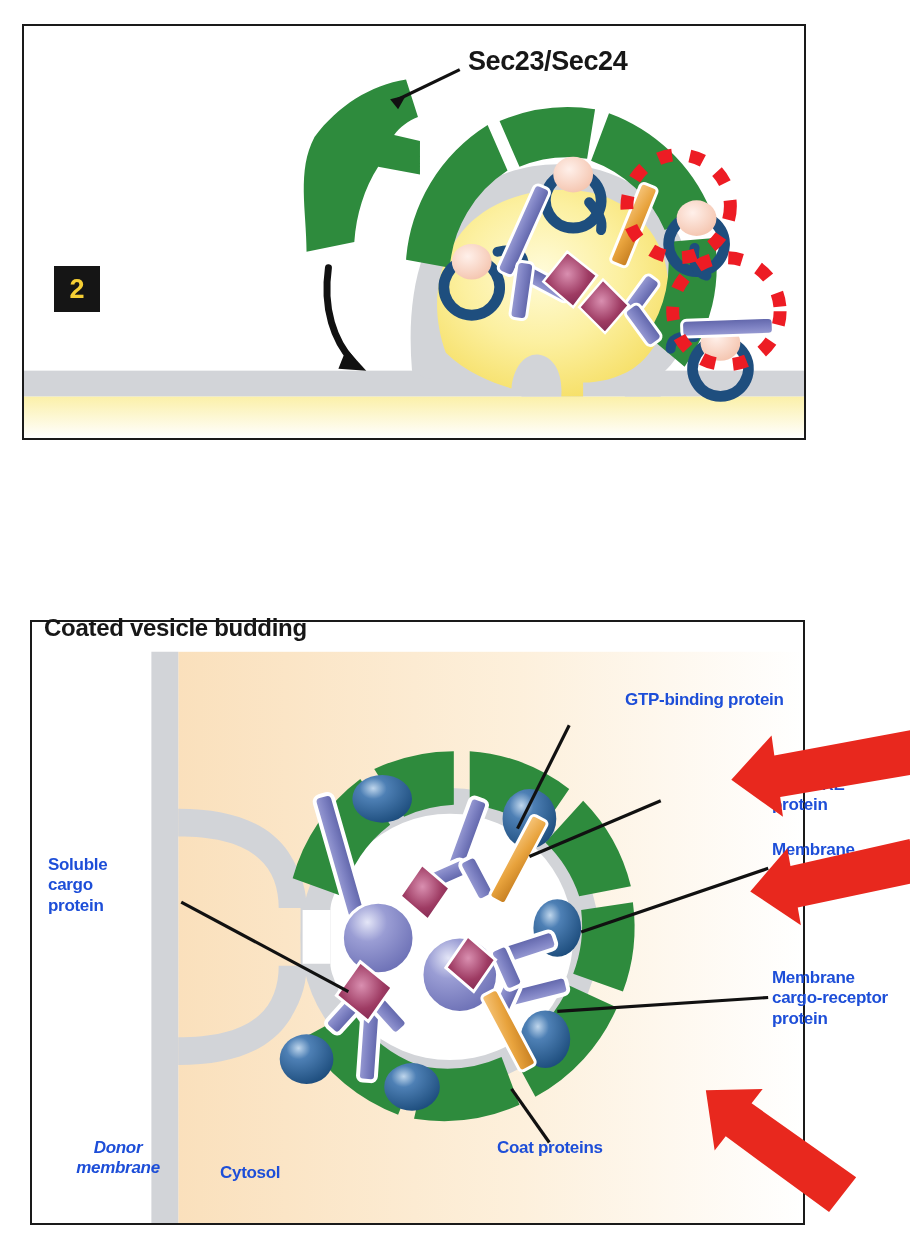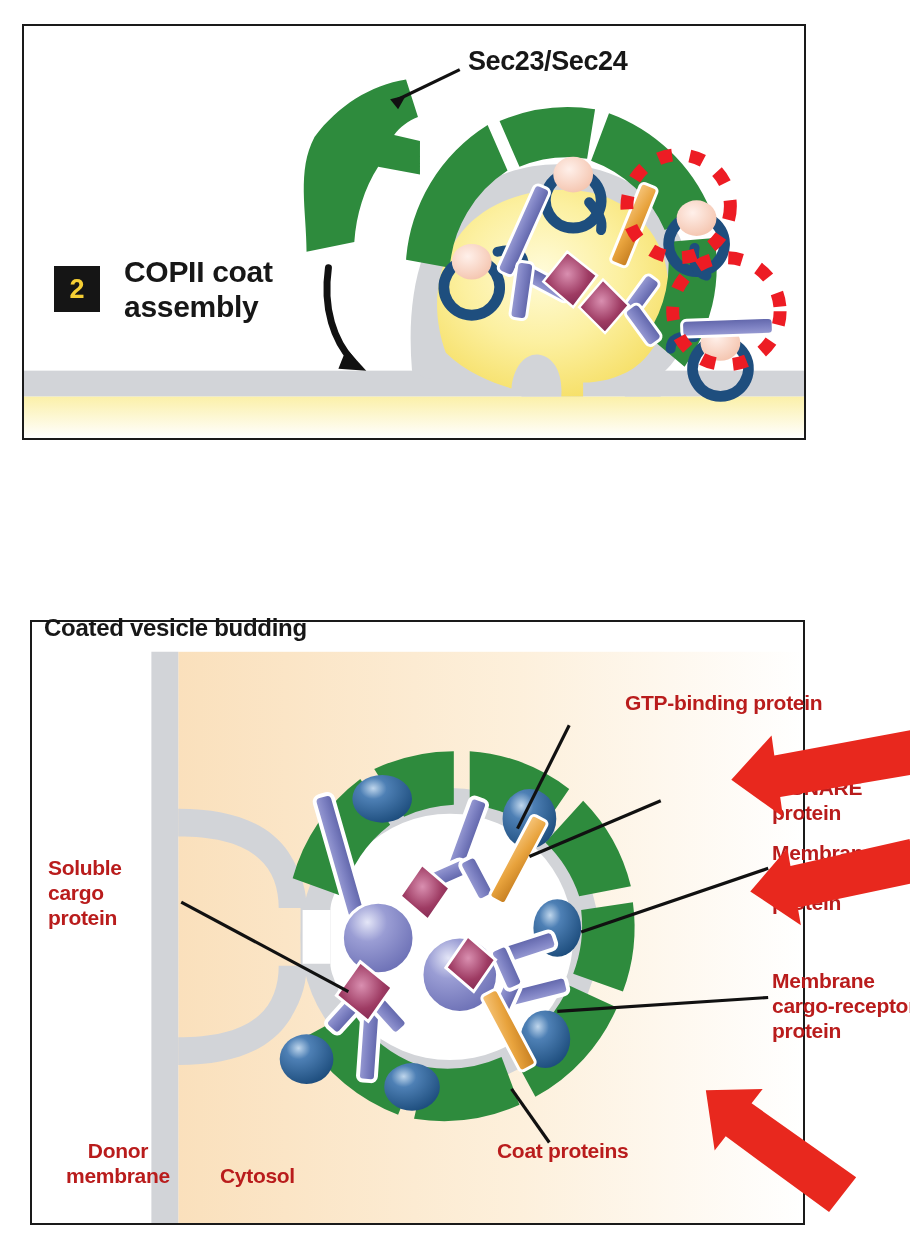--- a/index.html
+++ b/index.html
@@ -27,21 +27,21 @@
   }
   .sec-label{
     position:absolute;left:444px;top:20px;
     font-size:27px;font-weight:bold;color:#171717;letter-spacing:-0.4px;
   }
   .panel-title{
     position:absolute;left:14px;top:10px;
     font-size:24px;font-weight:bold;color:#171717;letter-spacing:-0.3px;
   }
   .lbl{
-    position:absolute;font-size:21px;font-weight:bold;color:#b91c1c;
+    position:absolute;font-size:17px;font-weight:bold;color:#1d4ed8;
     line-height:1.2;letter-spacing:-0.3px;
   }
   #lb-gtp{left:625px;top:690px;}
   #lb-vsnare{left:772px;top:775px;width:150px;}
   #lb-memcargo{left:772px;top:840px;width:150px;}
   #lb-memrecep{left:772px;top:968px;width:165px;}
   #lb-soluble{left:48px;top:855px;width:140px;text-align:left;}
   #lb-coat{left:497px;top:1138px;}
   #lb-donor{left:48px;top:1138px;width:140px;text-align:center;}
   #lb-cytosol{left:220px;top:1163px;}
@@ -155,21 +155,20 @@
 
     <rect x="604" y="158" width="18" height="86" rx="4" fill="url(#snareG)" stroke="#fff" stroke-width="3" transform="rotate(22 613 201)"></rect>
 
     <circle cx="658" cy="182" r="52" fill="none" stroke="#ED1C24" stroke-width="13" stroke-dasharray="14 18" stroke-linecap="butt"></circle>
     <circle cx="706" cy="288" r="54" fill="none" stroke="#ED1C24" stroke-width="13" stroke-dasharray="14 18" stroke-linecap="butt"></circle>
   </svg>
 
   <div class="step-badge">
     <span>2</span>
   </div>
-  <div class="step-title">COPII coat assembly</div>
   <div class="sec-label">Sec23/Sec24</div>
 </div>
 
 <div class="panel" id="panel-bottom">
   <svg class="svg-layer" viewBox="0 0 775 605" preserveAspectRatio="none">
     <defs>
       <linearGradient id="cytoG" x1="0" y1="0" x2="1" y2="0">
         <stop offset="0%" stop-color="#FAE0BC"></stop>
         <stop offset="55%" stop-color="#FDF0DC"></stop>
         <stop offset="100%" stop-color="#FFFFFF"></stop>
@@ -265,21 +264,21 @@
 <div class="lbl" id="lb-memcargo" style="white-space:pre-line;">Membrane
 cargo
 protein</div>
 <div class="lbl" id="lb-memrecep" style="white-space:pre-line;">Membrane
 cargo-receptor
 protein</div>
 <div class="lbl" id="lb-soluble" style="white-space:pre-line;">Soluble
 cargo
 protein</div>
 <div class="lbl" id="lb-coat">Coat proteins</div>
-<div class="lbl" id="lb-donor" style="white-space:pre-line;">Donor
+<div class="lbl" id="lb-donor" style="white-space:pre-line;font-style:italic;">Donor
 membrane</div>
 <div class="lbl" id="lb-cytosol">Cytosol</div>
 
 <svg style="position:absolute;left:0;top:0;width:910px;height:1248px;pointer-events:none;overflow:visible;">
   <g transform="translate(726,742) rotate(-8)">
     <path d="M0,38 L46,0 L46,20 L184,14 L184,58 L46,62 L46,82 Z" fill="#E8281E"></path>
   </g>
   <g transform="translate(744,856) rotate(-10)">
     <path d="M0,36 L44,0 L44,18 L166,12 L166,56 L44,60 L44,78 Z" fill="#E8281E"></path>
   </g>

